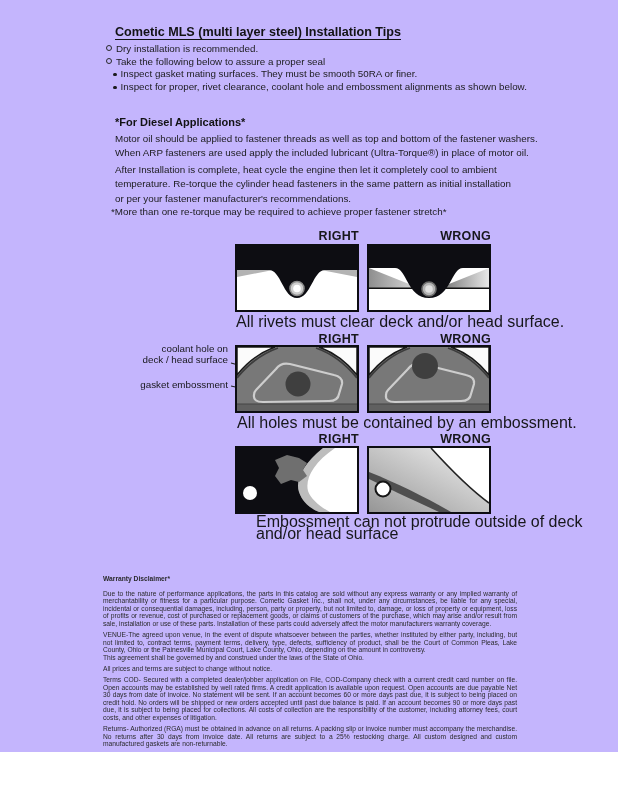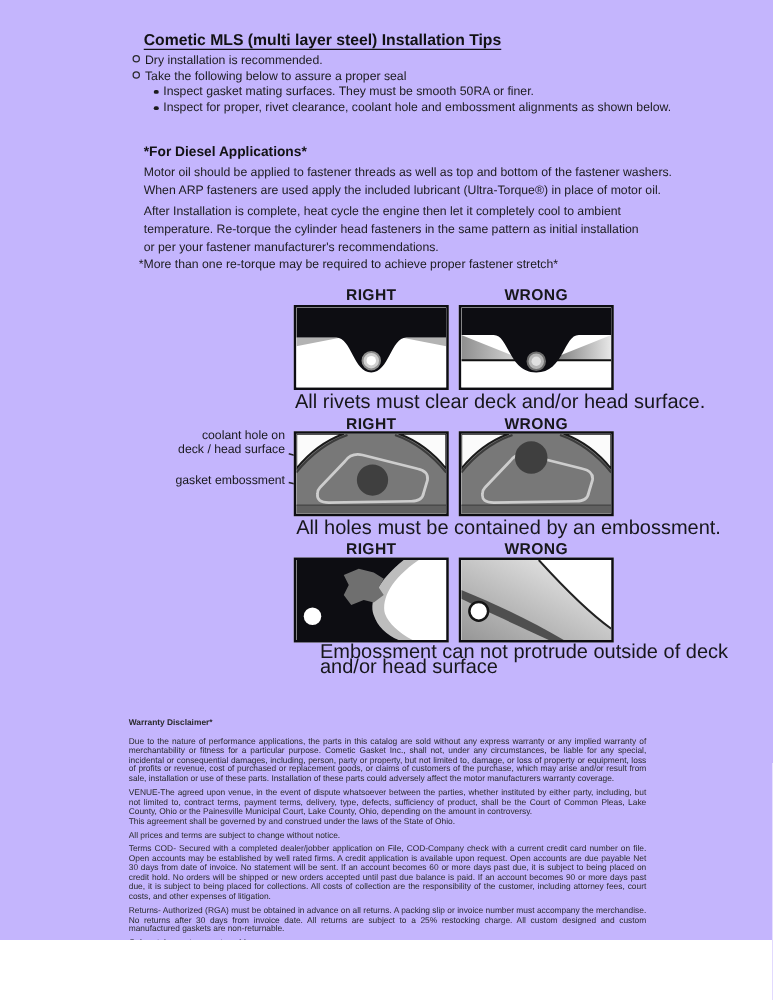--- a/index.html
+++ b/index.html
@@ -9,26 +9,26 @@
   }
   .abs{position:absolute;}
   .doc-title{
     left:115px;top:25px;font-size:12.6px;font-weight:bold;
     text-decoration:underline;text-underline-offset:3px;white-space:nowrap;color:#121214;
   }
   .bullets{left:106px;top:43px;font-size:9.8px;line-height:12.7px;color:#1b1b1d;}
   .b-row{display:flex;align-items:baseline;white-space:nowrap;}
   .b-mark{width:4px;height:4px;border:1px solid #2a2a2c;border-radius:50%;
     display:inline-block;margin-right:4px;position:relative;top:-1px;flex:0 0 auto;}
-  .b-sub{margin-left:17px;}
+  .b-sub{margin-left:7px;}
   .b-dot{width:3.6px;height:3.6px;background:#1b1b1d;border-radius:50%;
     display:inline-block;margin-right:4px;position:relative;top:-1px;flex:0 0 auto;}
   .sec-head{left:115px;top:116px;font-size:11px;font-weight:bold;white-space:nowrap;color:#121214;}
   .para{font-size:9.8px;line-height:14.3px;white-space:nowrap;color:#1b1b1d;}
-  .rw-label{width:124px;text-align:center;font-size:12.5px;font-weight:600;
+  .rw-label{width:124px;text-align:right;font-size:12.5px;font-weight:600;
     letter-spacing:.3px;color:#17171b;white-space:nowrap;}
   .diag{width:124px;height:68px;border:2px solid #0d0d12;box-sizing:border-box;
     background:#fff;overflow:hidden;}
   .diag svg{display:block;}
   .caption{font-size:16px;line-height:11.5px;color:#17171b;white-space:nowrap;}
   .ann-label{font-size:9.8px;line-height:11.2px;text-align:right;color:#17171b;}
   .legal{left:103px;top:575px;width:414px;font-size:6.7px;line-height:7.6px;color:#2a2a2c;}
   .legal .lp{text-align:justify;margin:0 0 3.5px 0;}
   .legal .lh{font-weight:bold;margin:0 0 7px 0;}
   .legal .nl{margin:0;}

